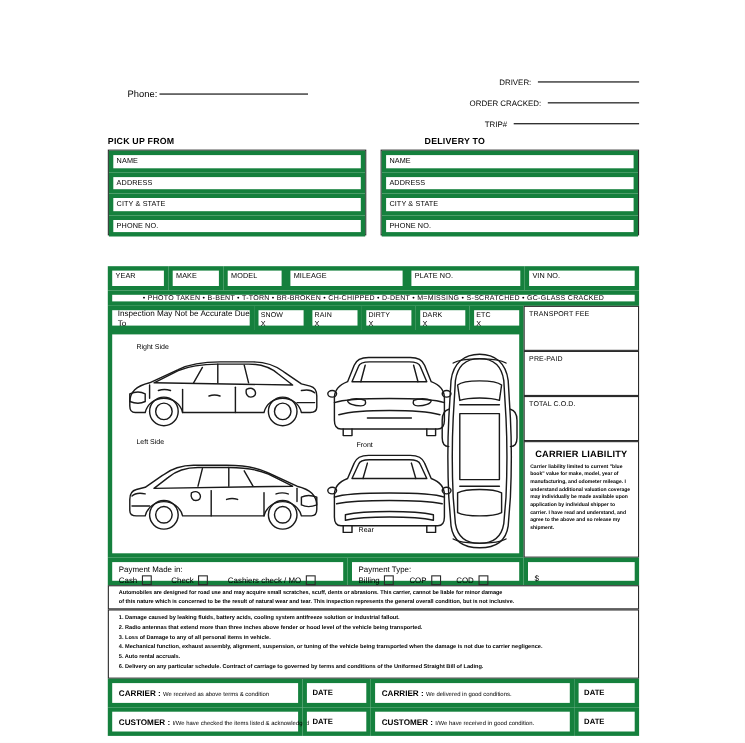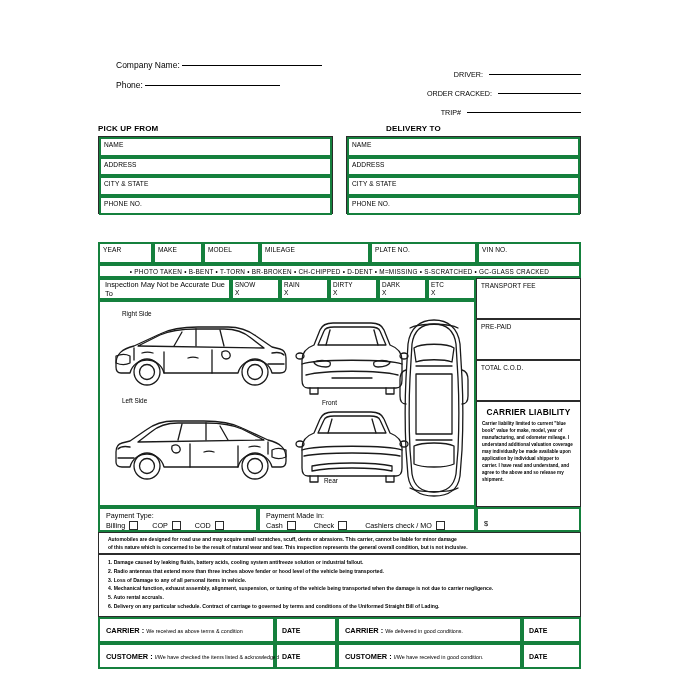--- a/index.html
+++ b/index.html
@@ -27,21 +27,21 @@
     position:absolute;right:0;top:19px;
     font-size:21px;font-weight:bold;letter-spacing:.3px;
     font-family:"Liberation Sans", sans-serif;
   }
   .drv{position:absolute;font-size:7.2px;white-space:nowrap;text-align:right;}
 
   
   .secttl{font-size:8px;font-weight:bold;letter-spacing:.2px;}
   .bx{border:1.3px solid #2b2b2b;box-sizing:border-box;}
   .cell{
-    border:2px solid #15803d;box-sizing:border-box;position:relative;
+    border:4px solid #15803d;box-sizing:border-box;position:relative;
   }
   .cell .cl{position:absolute;left:3px;top:2px;font-size:6.6px;letter-spacing:.1px;}
 
   .addr-wrap{position:relative;height:90px;}
   .addr-col{position:absolute;top:12px;width:235px;height:78px;}
   .addr-col.l{left:0;}
   .addr-col.r{left:248px;}
   .addr-row{height:19.5px;width:100%;}
 
   
@@ -99,24 +99,20 @@
   .sig .sl em{font-style:normal;font-weight:normal;font-size:5.4px;}
   .sig .dt{padding-left:5px;font-size:7px;font-weight:bold;}
 </style>
 </head>
 <body>
 
 <div class="page">
 <div class="sheet">
 
   <div class="hdr">
-    <div class="co-line" style="left:18px;top:40px;">
-      <span class="lbl">Company Name:</span>
-      <span class="rule" style="width:140px;"></span>
-    </div>
     <div class="co-line" style="left:18px;top:60px;text-align:center;">
       <span class="lbl">Phone:</span>
       <span class="rule" style="width:135px;"></span>
     </div>
 
 
     <div class="drv" style="right:0px;top:50px;">
       <span>DRIVER:</span>
       <span class="rule" style="width:92px;margin-left:4px;"></span>
     </div>
@@ -324,43 +320,43 @@
     <div class="mc" style="height:41px;">
       <span class="cl">TOTAL C.O.D.</span>
     </div>
     <div class="liab" style="height:106px;">
       <h4>CARRIER LIABILITY</h4>
       <p>Carrier liability limited to current "blue book" value for make, model, year of manufacturing, and odometer mileage. I understand additional valuation coverage may individually be made available upon application by individual shipper to carrier. I have read and understand, and agree to the above and so release my shipment.</p>
     </div>
   </div>
 
   <div class="pay">
+    <div class="cell" style="width:218px;">
+      <span class="ttl">Payment Made in:</span>
+      <span class="opts">
+        <span>Cash</span>
+        <span class="cbx"></span>
+        <span style="width:10px;display:inline-block;"></span>
+        <span>Check</span>
+        <span class="cbx"></span>
+        <span style="width:10px;display:inline-block;"></span>
+        <span>Cashiers check / MO</span>
+        <span class="cbx"></span>
+      </span>
+    </div>
     <div class="cell" style="width:160px;">
       <span class="ttl">Payment Type:</span>
       <span class="opts">
         <span>Billing</span>
         <span class="cbx"></span>
         <span style="width:6px;display:inline-block;"></span>
         <span>COP</span>
         <span class="cbx"></span>
         <span style="width:6px;display:inline-block;"></span>
         <span>COD</span>
-        <span class="cbx"></span>
-      </span>
-    </div>
-    <div class="cell" style="width:218px;">
-      <span class="ttl">Payment Made in:</span>
-      <span class="opts">
-        <span>Cash</span>
-        <span class="cbx"></span>
-        <span style="width:10px;display:inline-block;"></span>
-        <span>Check</span>
-        <span class="cbx"></span>
-        <span style="width:10px;display:inline-block;"></span>
-        <span>Cashiers check / MO</span>
         <span class="cbx"></span>
       </span>
     </div>
     <div class="cell" style="flex:1;">
       <span class="dol">$</span>
     </div>
   </div>
 
   <div class="disc">
     <p>Automobiles are designed for road use and may acquire small scratches, scuff, dents or abrasions. This carrier, cannot be liable for minor damage</p>

